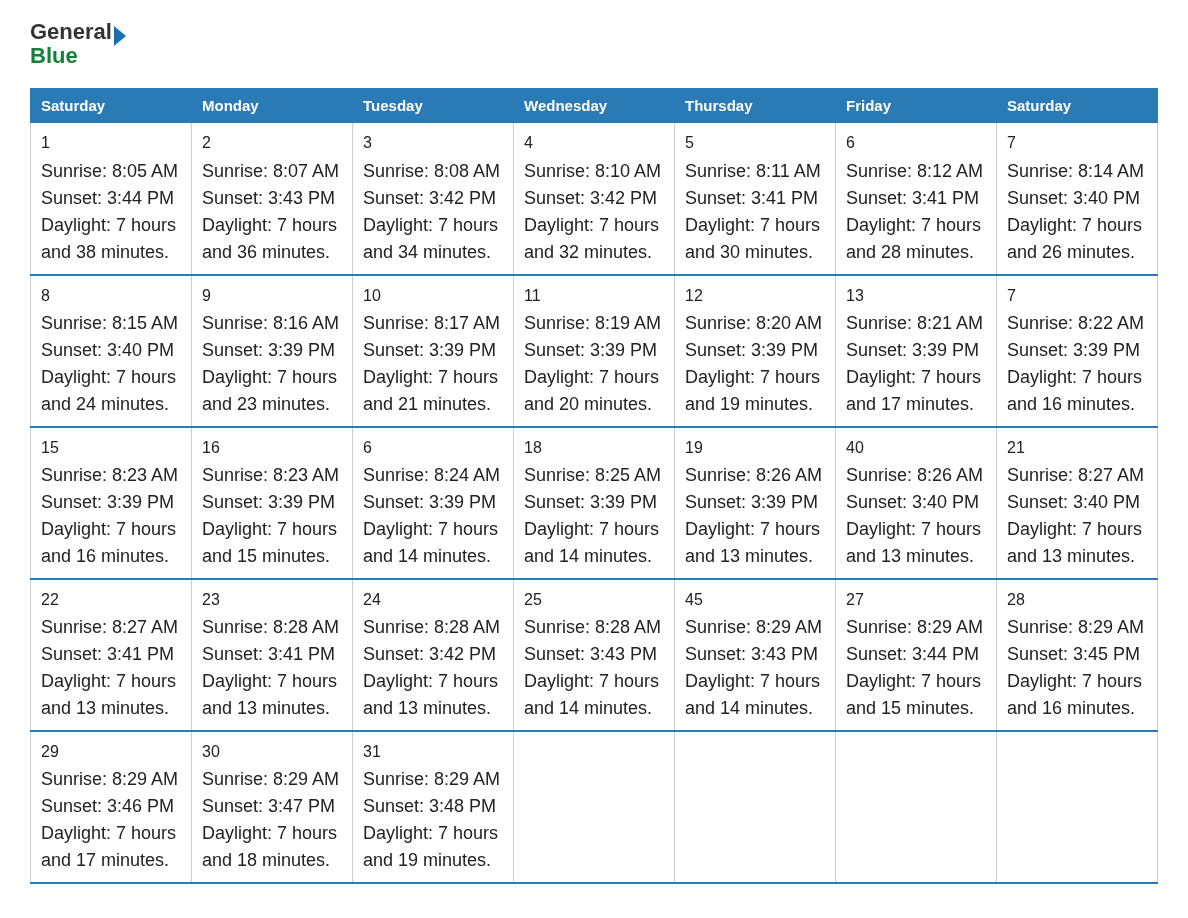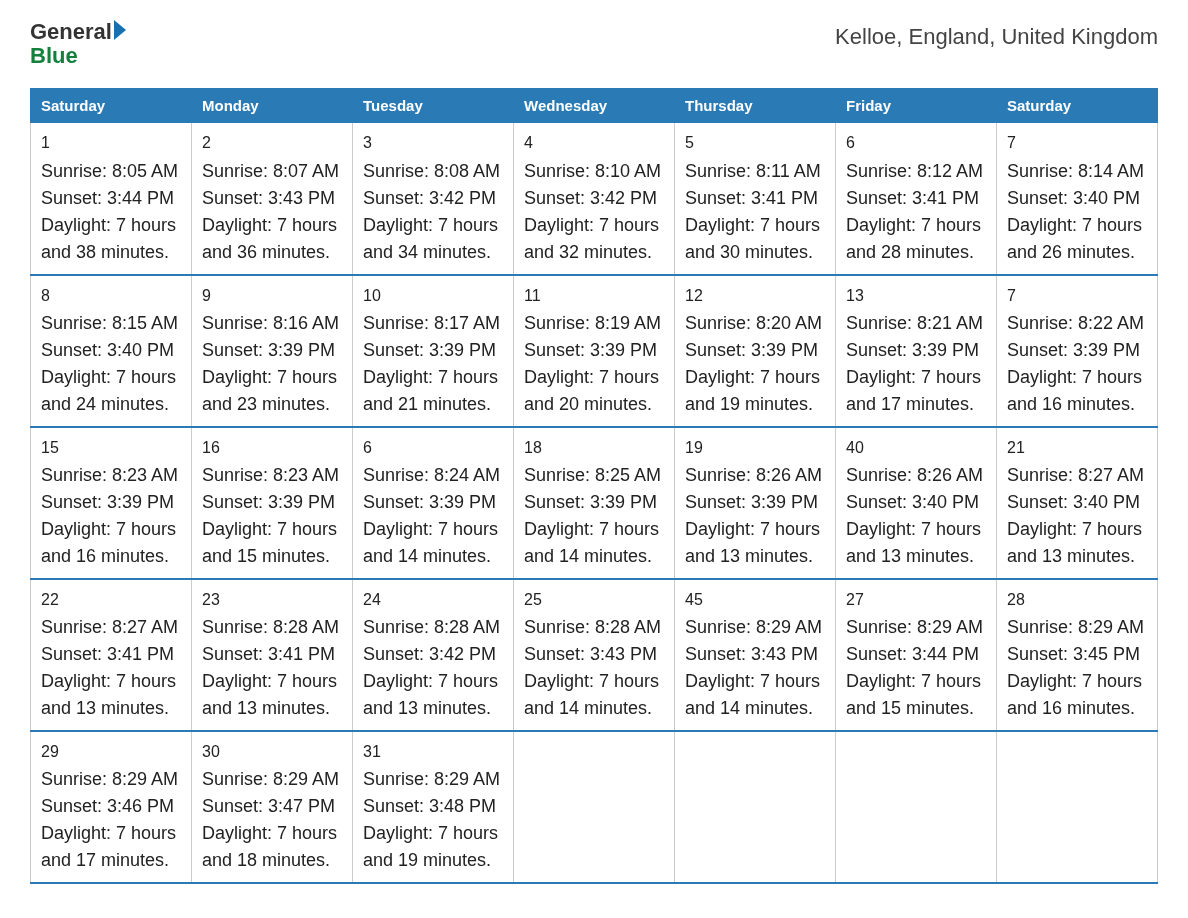--- a/index.html
+++ b/index.html
@@ -99,40 +99,39 @@
     .empty-cell {
       background: #fff;
     }
     .logo-block {
       display: flex;
       flex-direction: column;
       line-height: 1.1;
     }
     .logo-row1 {
       display: flex;
-      align-items: flex-start;
+      align-items: flex-end;
     }
   </style>
 </head>
 <body>
 
 <div class="header">
   <div class="logo">
     <div class="logo-block">
       <div class="logo-row1">
         <span class="logo-text">General</span>
         <span class="logo-arrow"></span>
       </div>
       <div>
         <span class="logo-line2">Blue</span>
       </div>
     </div>
   </div>
   <div class="title-section">
-    <div class="location">Kelloe, England, United Kingdom</div>
   </div>
 </div>
 
 <table>
   <thead>
     <tr>
     <th>Saturday</th>
         <th>Monday</th>
         <th>Tuesday</th>
         <th>Wednesday</th>

